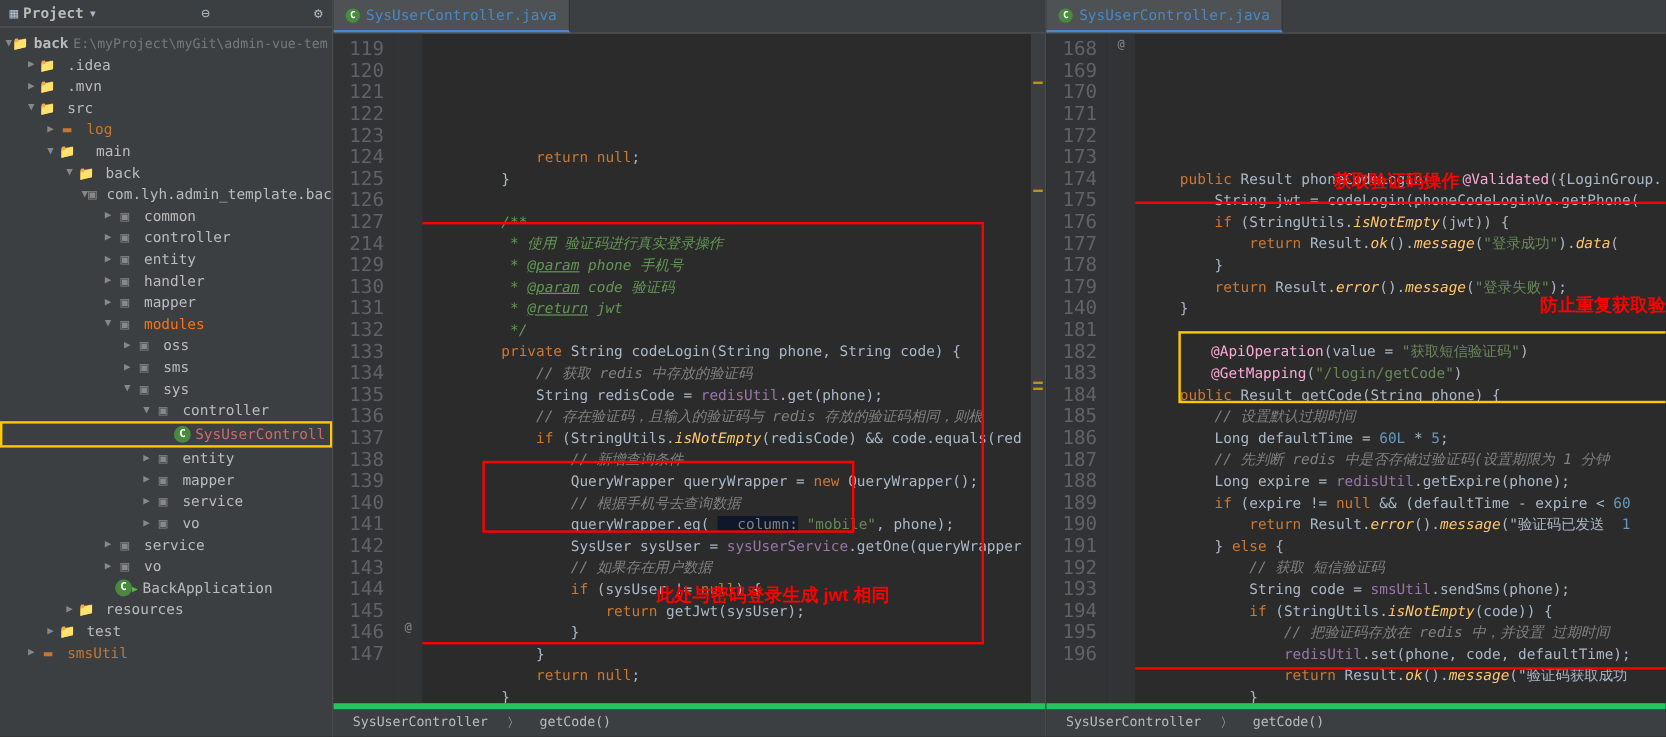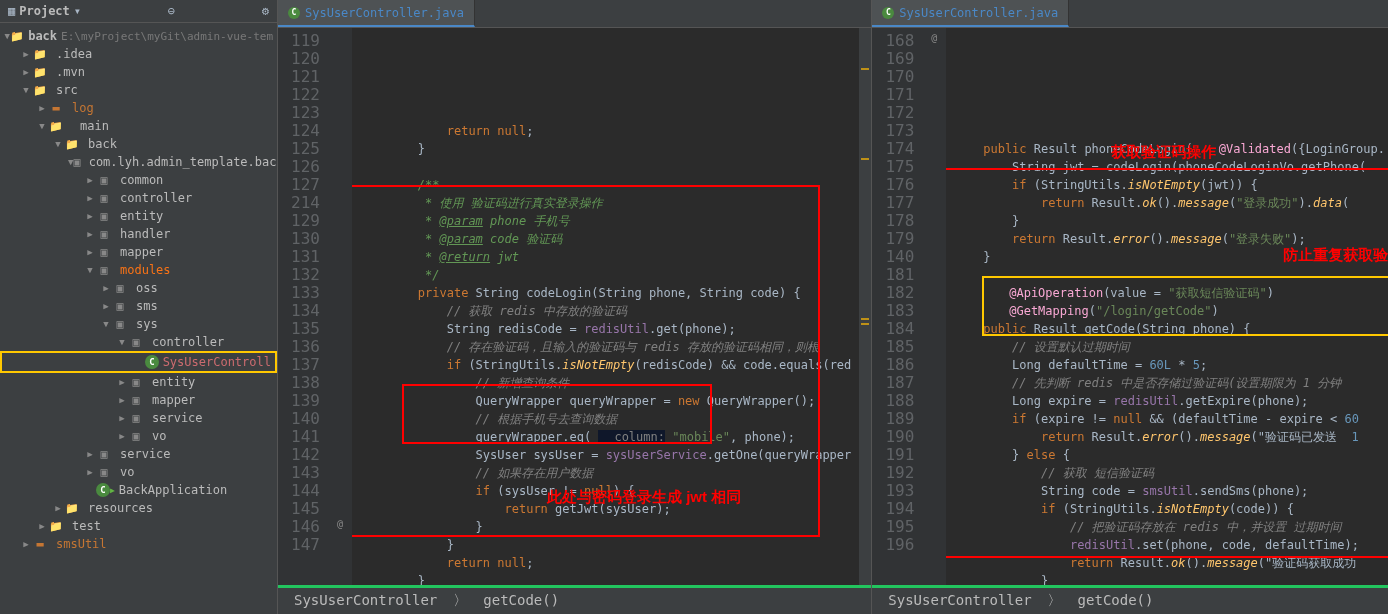--- a/index.html
+++ b/index.html
@@ -63,21 +63,21 @@
     .num { color: #6897bb; }
     .field { color: #9876aa; }
     .italic { font-style: italic; }
     .bgparam { background: #0f172a; color: #808080; padding-left: 16px; }
     
     
     .red-box { position: absolute; border: 2px solid #ff0000; pointer-events: none; }
     .yellow-box { position: absolute; border: 2px solid #ffc800; pointer-events: none; }
     .red-text { position: absolute; color: #ff0000; font-size: 15px; font-weight: bold; pointer-events: none; font-family: SimSun, sans-serif; }
     
-    .breadcrumb { background: #3c3f41; border-top: 3px solid #22c55e; padding: 3px 10px; font-size: 14px; color: #bbb; display: flex; gap: 4px; }
+    .breadcrumb { background: #3c3f41; border-top: 5px solid #22c55e; padding: 3px 10px; font-size: 11px; color: #bbb; display: flex; gap: 4px; }
     .breadcrumb span { padding: 1px 6px; }
     
     .scrollmarks { width: 12px; background: #3c3f41; position: relative; }
     .mark { position: absolute; width: 8px; height: 2px; left: 2px; }
     .mark.warn { background: #be9117; }
   </style>
 </head>
 <body>
 
 <div class="container">

